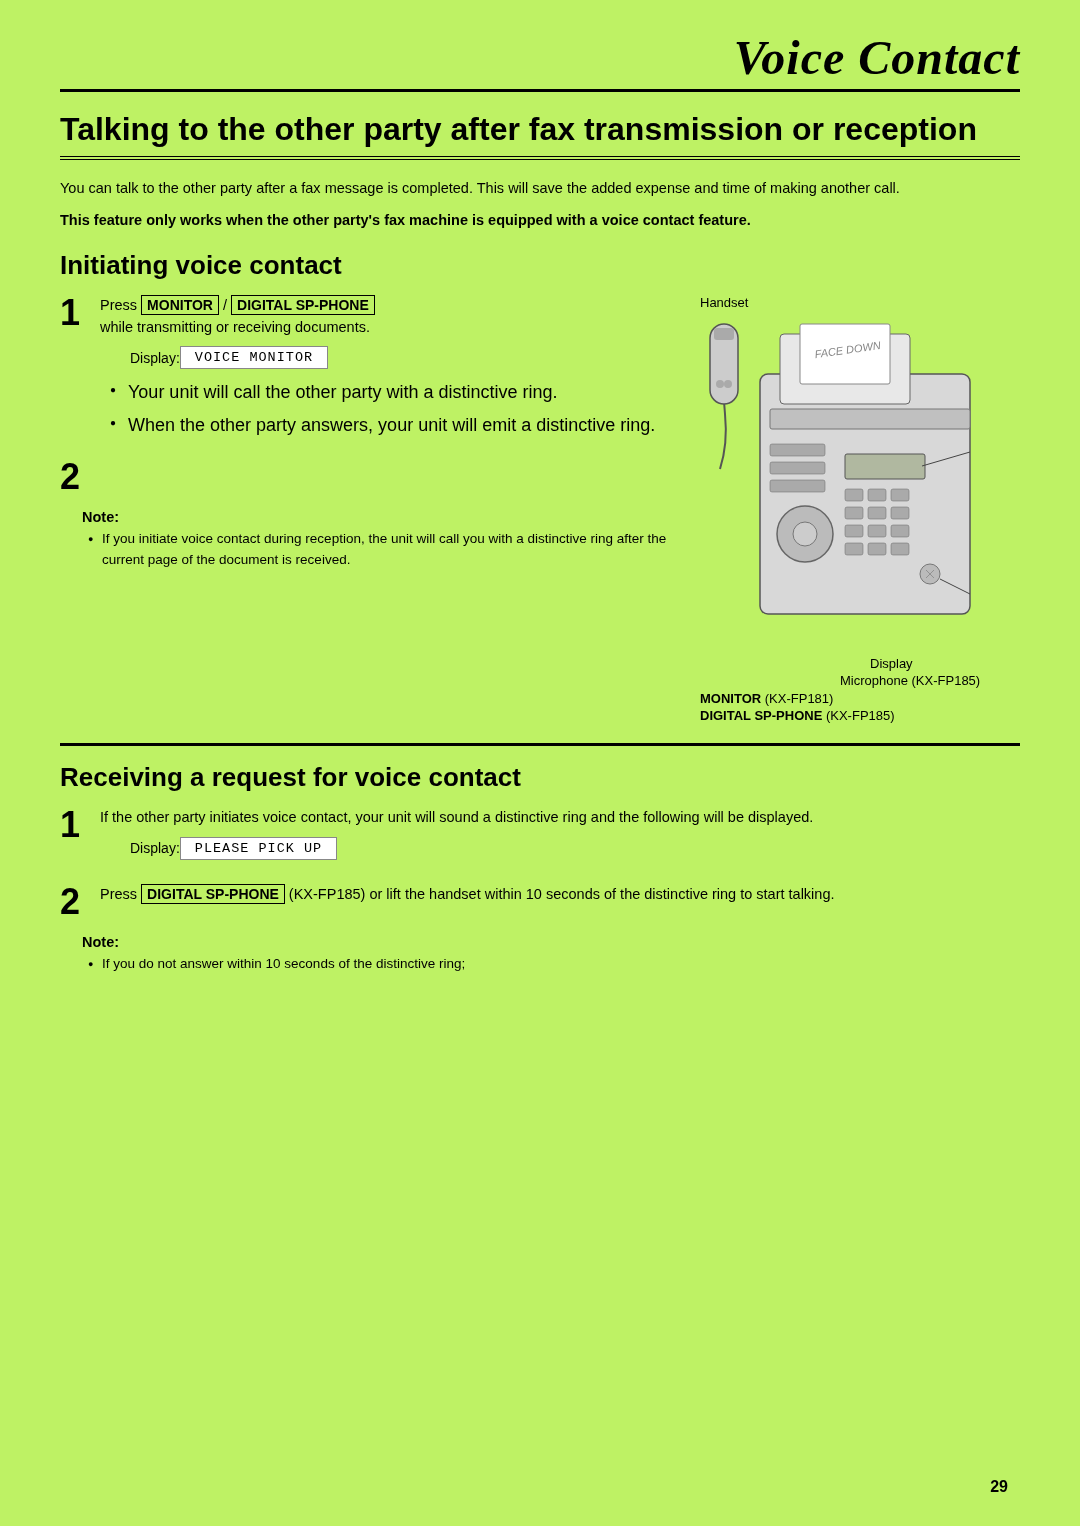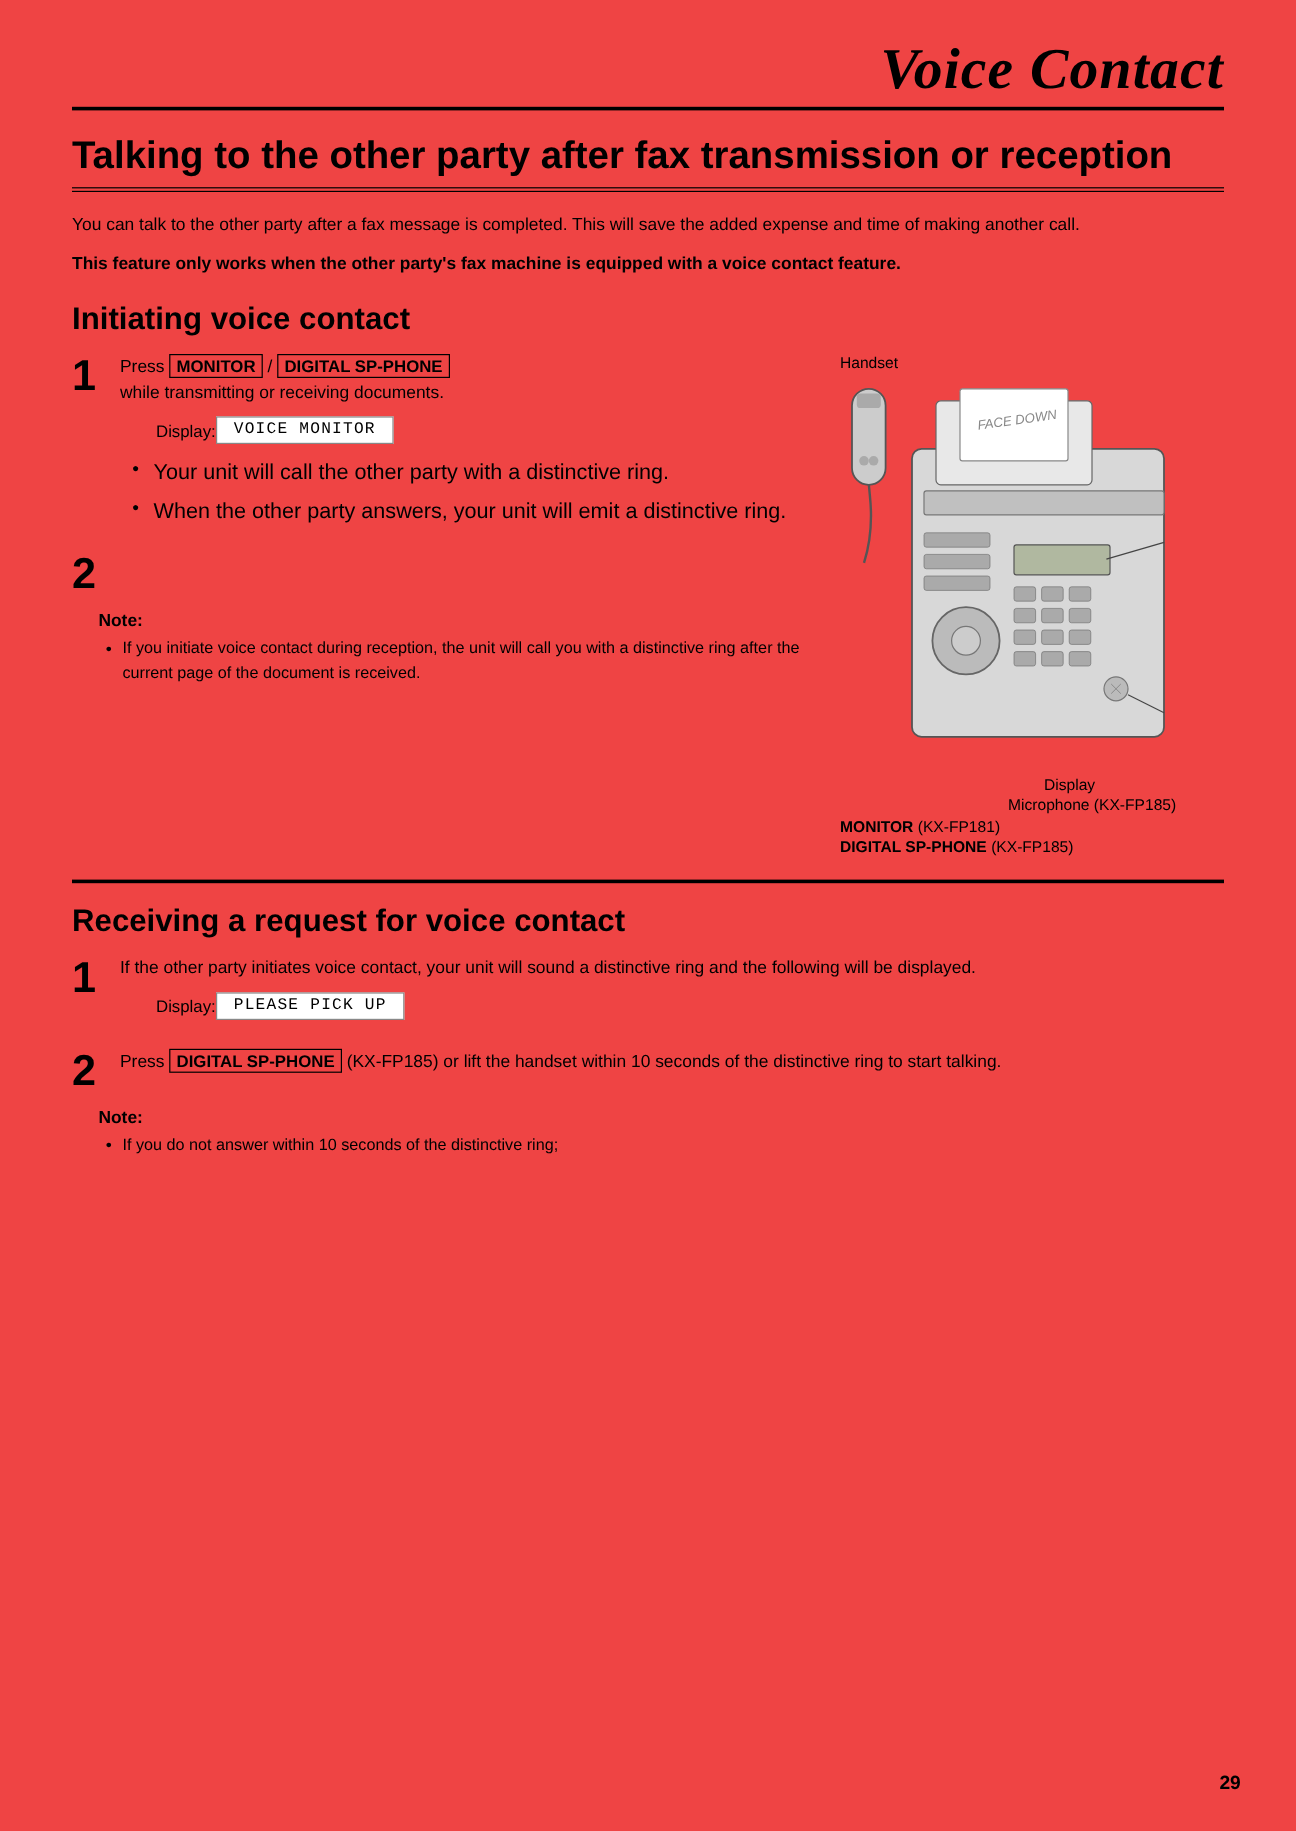--- a/index.html
+++ b/index.html
@@ -8,21 +8,21 @@
       font-family: Arial, Helvetica, sans-serif;
       font-size: 15px;
       color: #000;
       width: 1080px;
       min-height: 1526px;
       padding: 0;
     }
     .page {
       width: 1080px;
       min-height: 1526px;
-      background: #ef4444;
+      background: #bef264;
       padding: 30px 60px 40px 60px;
       position: relative;
     }
     
     .header {
       text-align: right;
       border-bottom: 3px solid #000;
       margin-bottom: 18px;
       padding-bottom: 4px;
     }
@@ -175,21 +175,21 @@
     
     .section-divider {
       border: none;
       border-top: 3px solid #000;
       margin: 20px 0 16px 0;
     }
     
     .page-number {
       position: absolute;
       bottom: 30px;
-      right: 46px;
+      right: 72px;
       font-size: 16px;
       font-weight: bold;
     }
   </style>
 </head>
 <body>
 
 <div class="page">
 
   <div class="header">
@@ -293,21 +293,21 @@
 
           <circle cx="230" cy="260" r="10" fill="#bbb" stroke="#777" stroke-width="1"></circle>
           <line x1="226" y1="256" x2="234" y2="264" stroke="#888" stroke-width="0.8"></line>
           <line x1="234" y1="256" x2="226" y2="264" stroke="#888" stroke-width="0.8"></line>
 
           <line x1="222" y1="152" x2="270" y2="138" stroke="#444" stroke-width="1"></line>
 
           <line x1="240" y1="265" x2="270" y2="280" stroke="#444" stroke-width="1"></line>
         </svg>
 
-        <div style="margin-top:12px;">
+        <div style="margin-top:22px;">
           <div style="display:flex; gap:6px; font-size:13px; margin-bottom:2px; justify-content:flex-start;">
             <span style="margin-left:170px;">Display</span>
           </div>
           <div style="font-size:13px; margin-bottom:3px; margin-left:140px;">
             <span>Microphone (KX-FP185)</span>
           </div>
           <div style="font-size:13px; margin-bottom:2px;">
             <strong>MONITOR</strong>
             <span>(KX-FP181)</span>
           </div>

